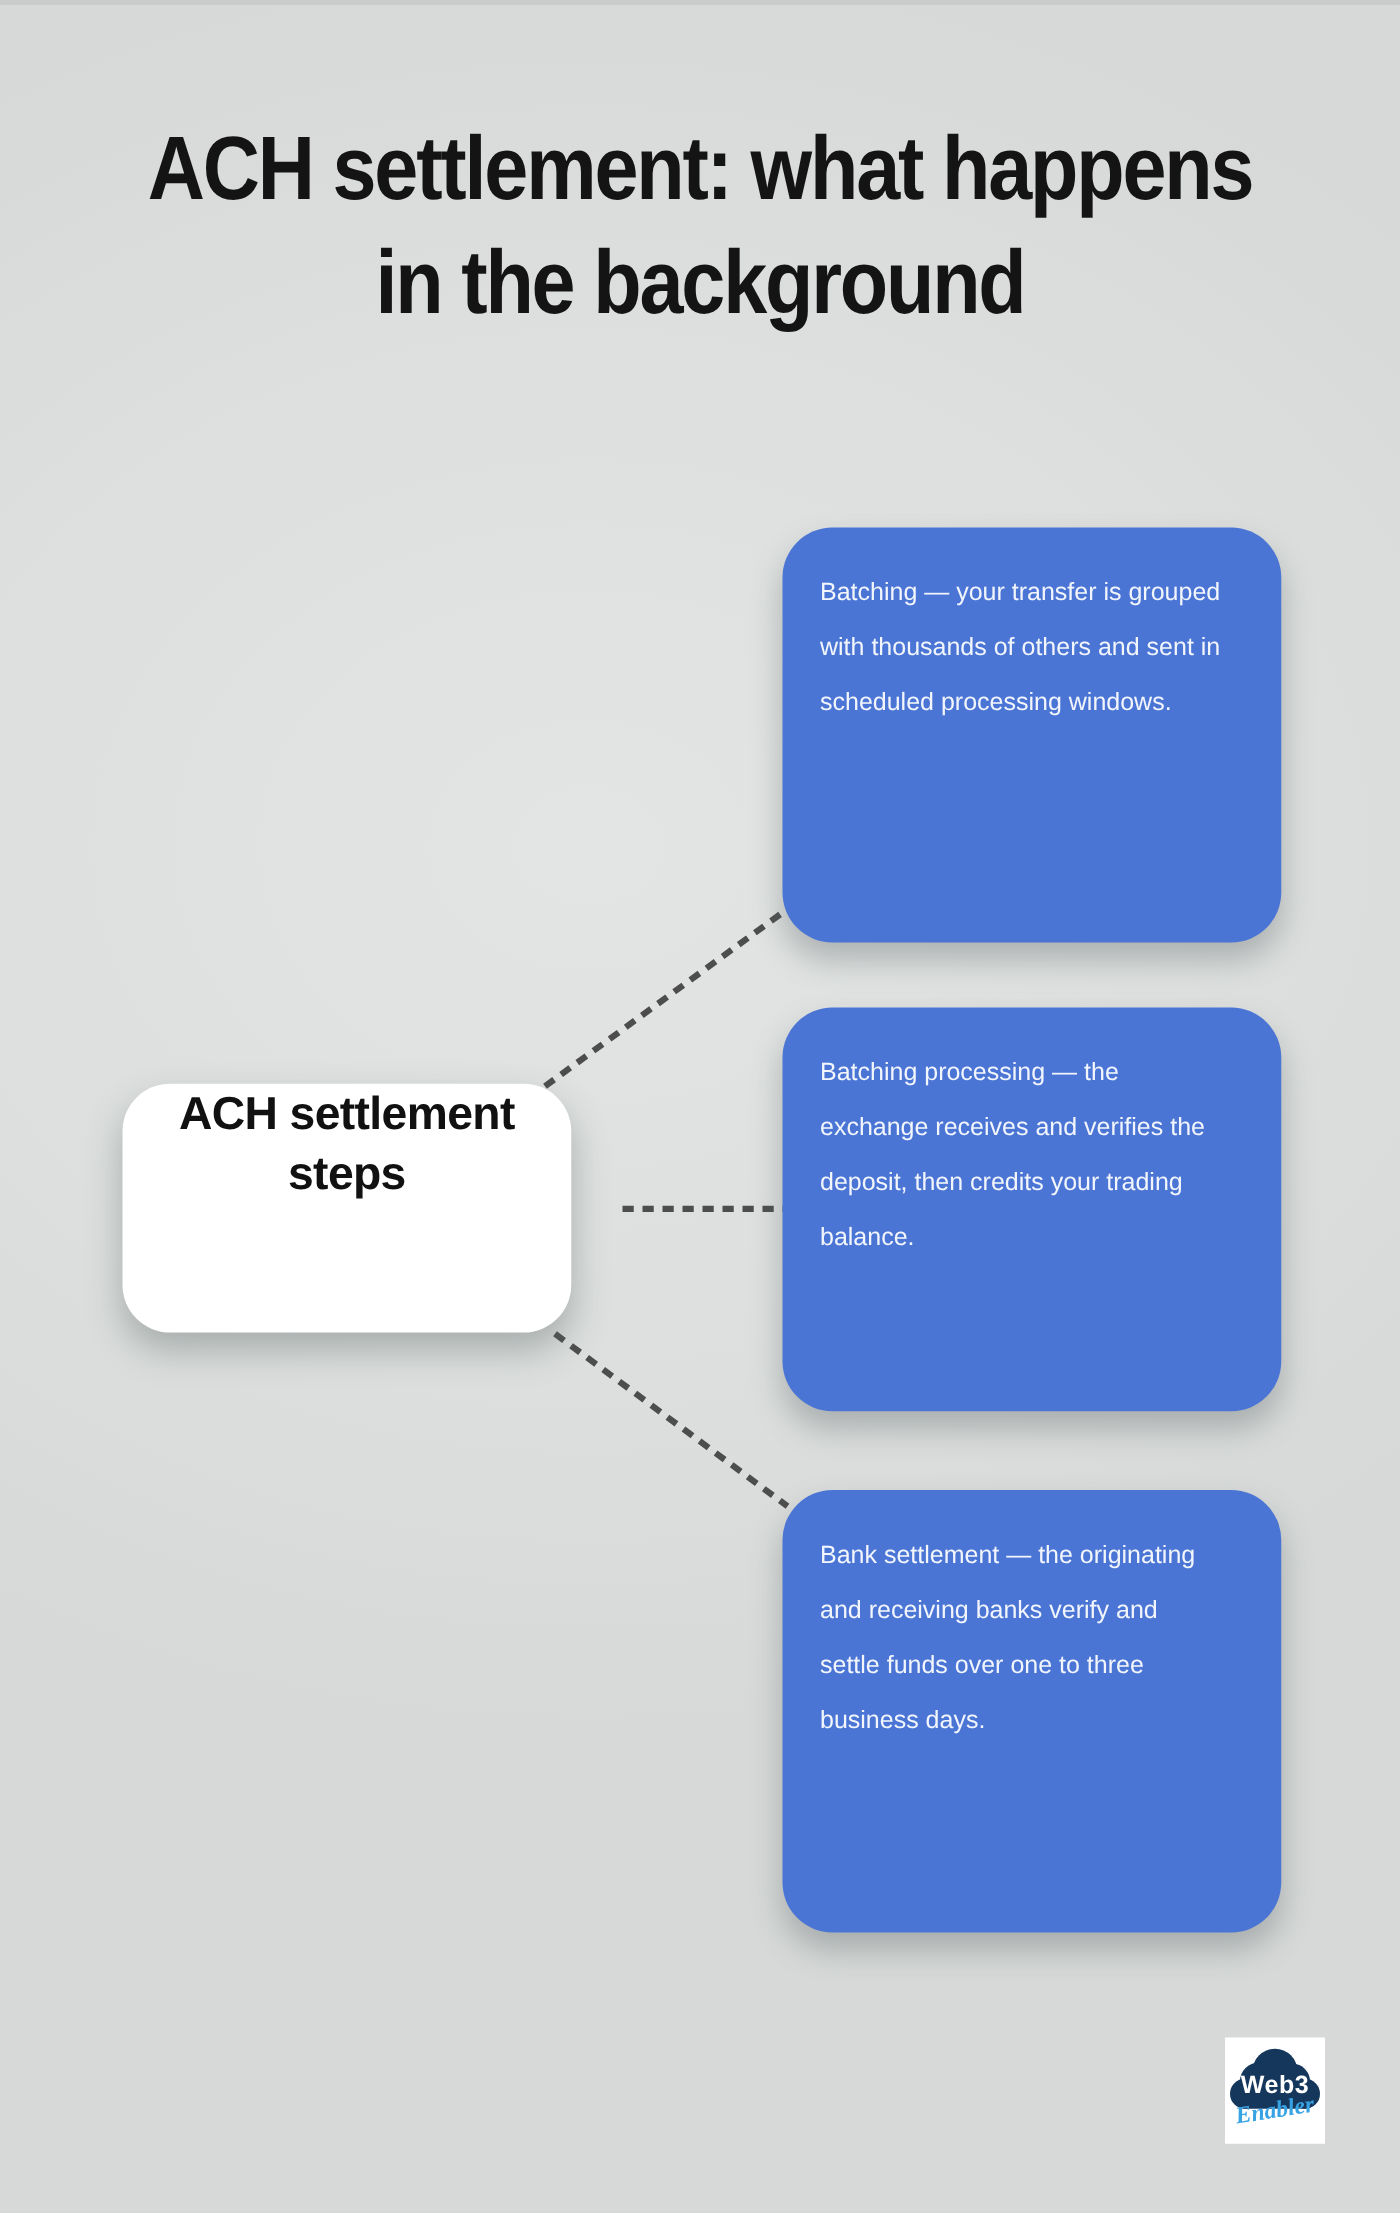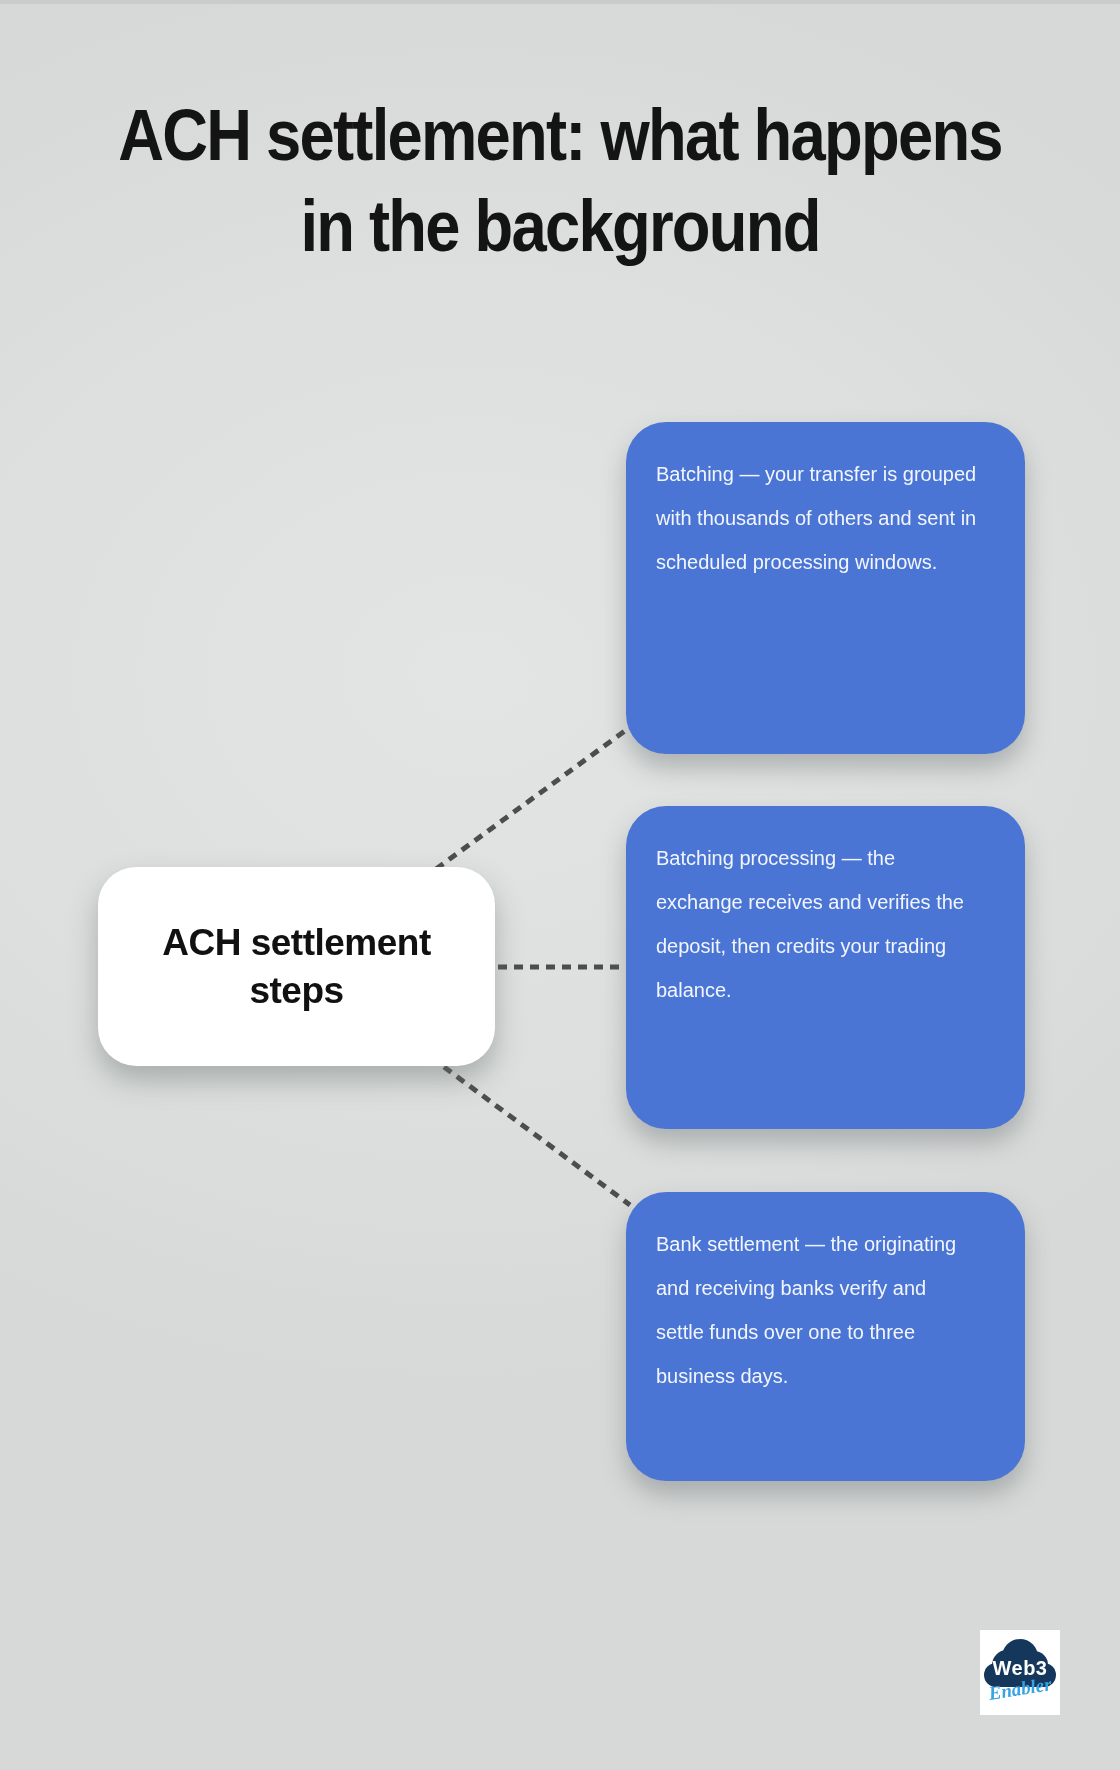--- a/index.html
+++ b/index.html
@@ -46,27 +46,26 @@
     stroke-width: 5;
     stroke-dasharray: 9 7;
     fill: none;
   }
 
   
   .center-node {
     position: absolute;
     left: 98px;
     top: 863px;
-    width: 397px;
+    width: 359px;
     height: 199px;
     background: var(--center-background, #ffffff);
     border-radius: 38px;
     box-shadow: 0 14px 28px rgba(104, 112, 116, 0.45);
     display: flex;
-    align-items: center;
     justify-content: center;
     text-align: center;
     padding: 0 18px;
   }
   .center-node-label {
     font-size: 37px;
     line-height: 48px;
     font-weight: bold;
     letter-spacing: -0.5px;
     color: var(--center-text, #111111);
@@ -77,21 +76,21 @@
     position: absolute;
     left: 626px;
     width: 399px;
     background: var(--step-background, #4b75d5);
     border-radius: 40px;
     box-shadow: 0 14px 24px rgba(104, 112, 116, 0.42);
     padding: 30px 48px 0 30px;
   }
   .step-1 { top: 418px; height: 332px; }
   .step-2 { top: 802px; height: 323px; }
-  .step-3 { top: 1188px; height: 289px; }
+  .step-3 { top: 1188px; height: 354px; }
   .step-text {
     margin: 0;
     font-size: 20px;
     line-height: 44px;
     color: var(--step-text, #f2f6fc);
   }
 
   
   .logo {
     position: absolute;

